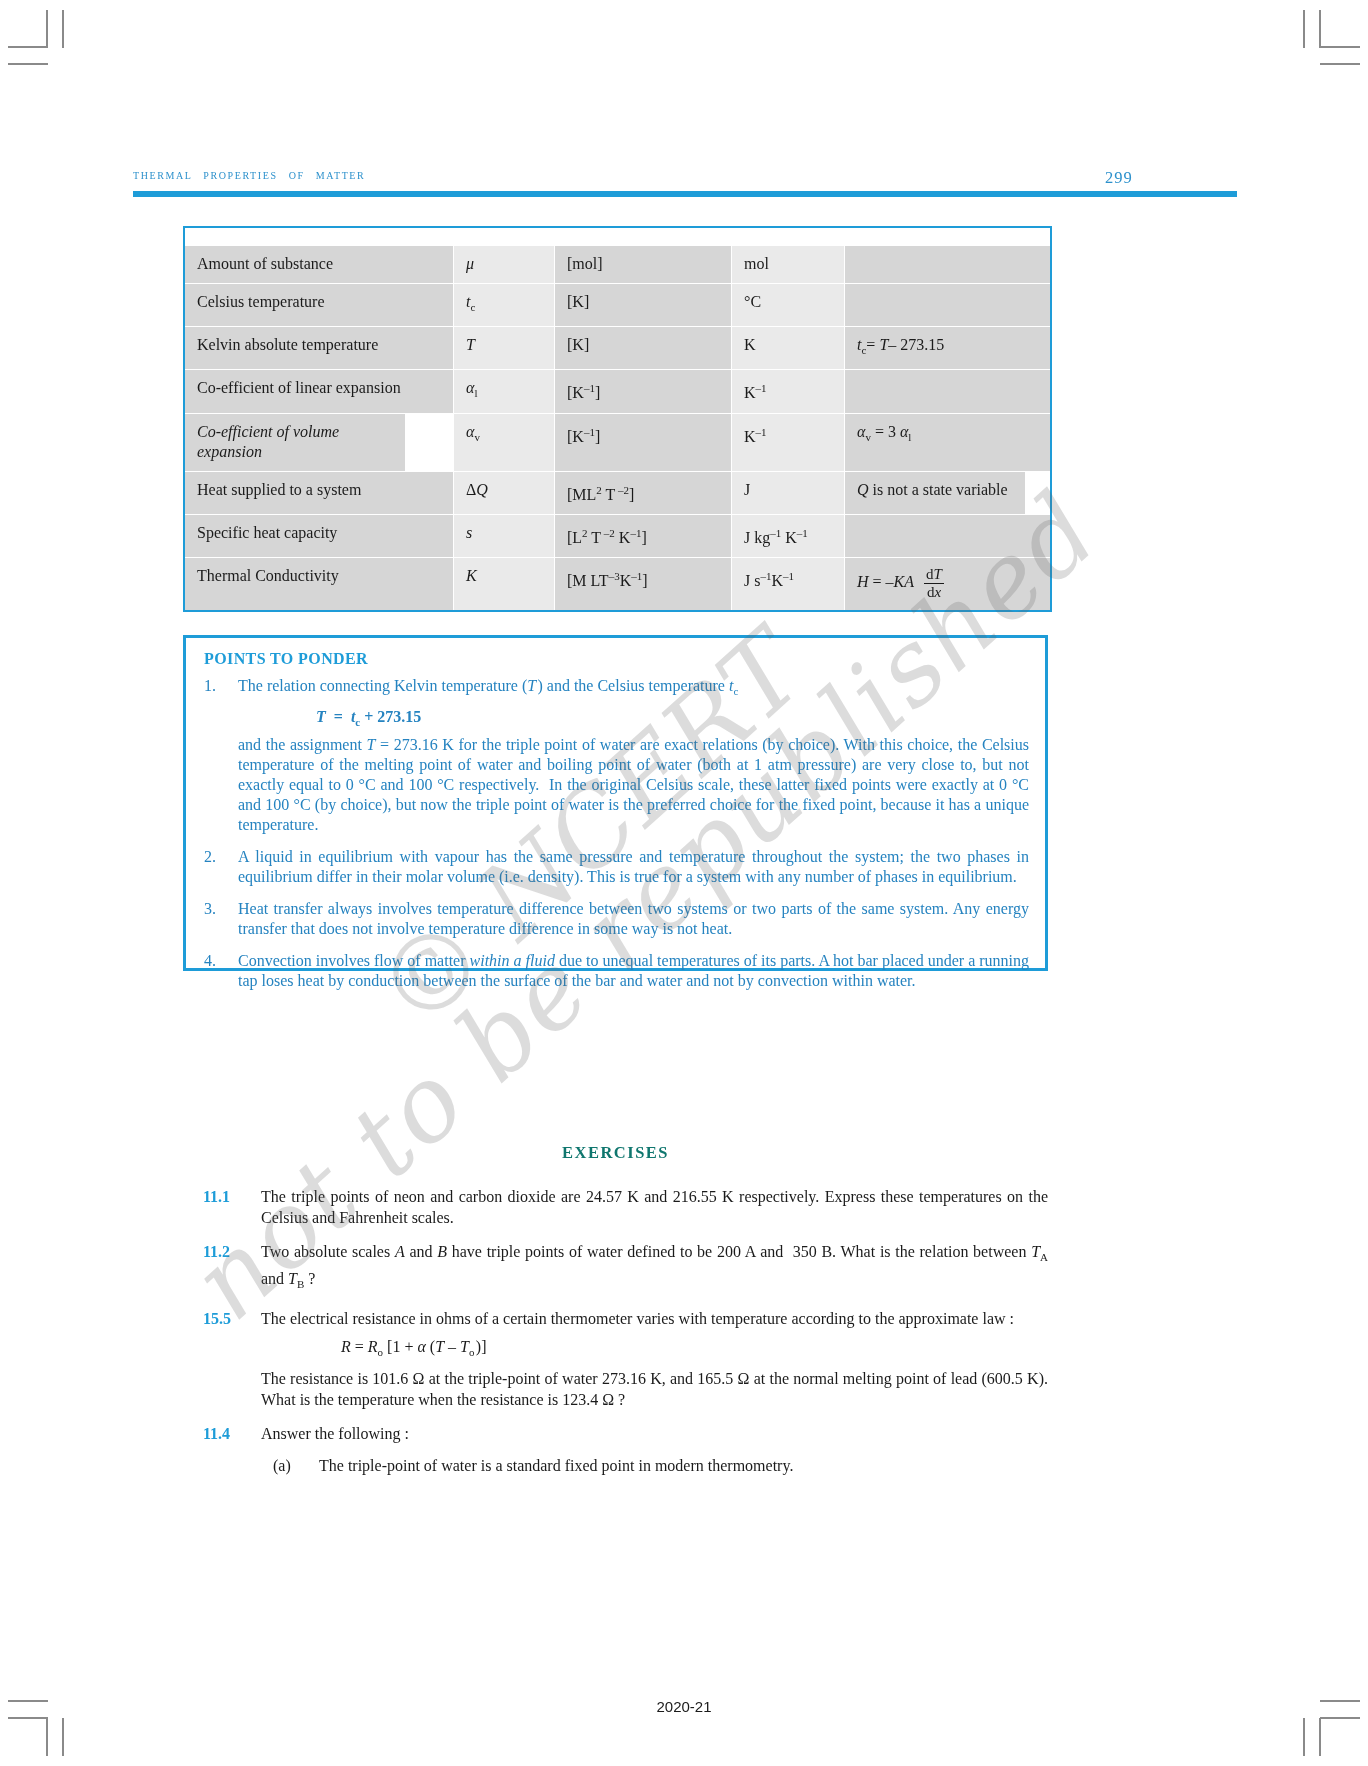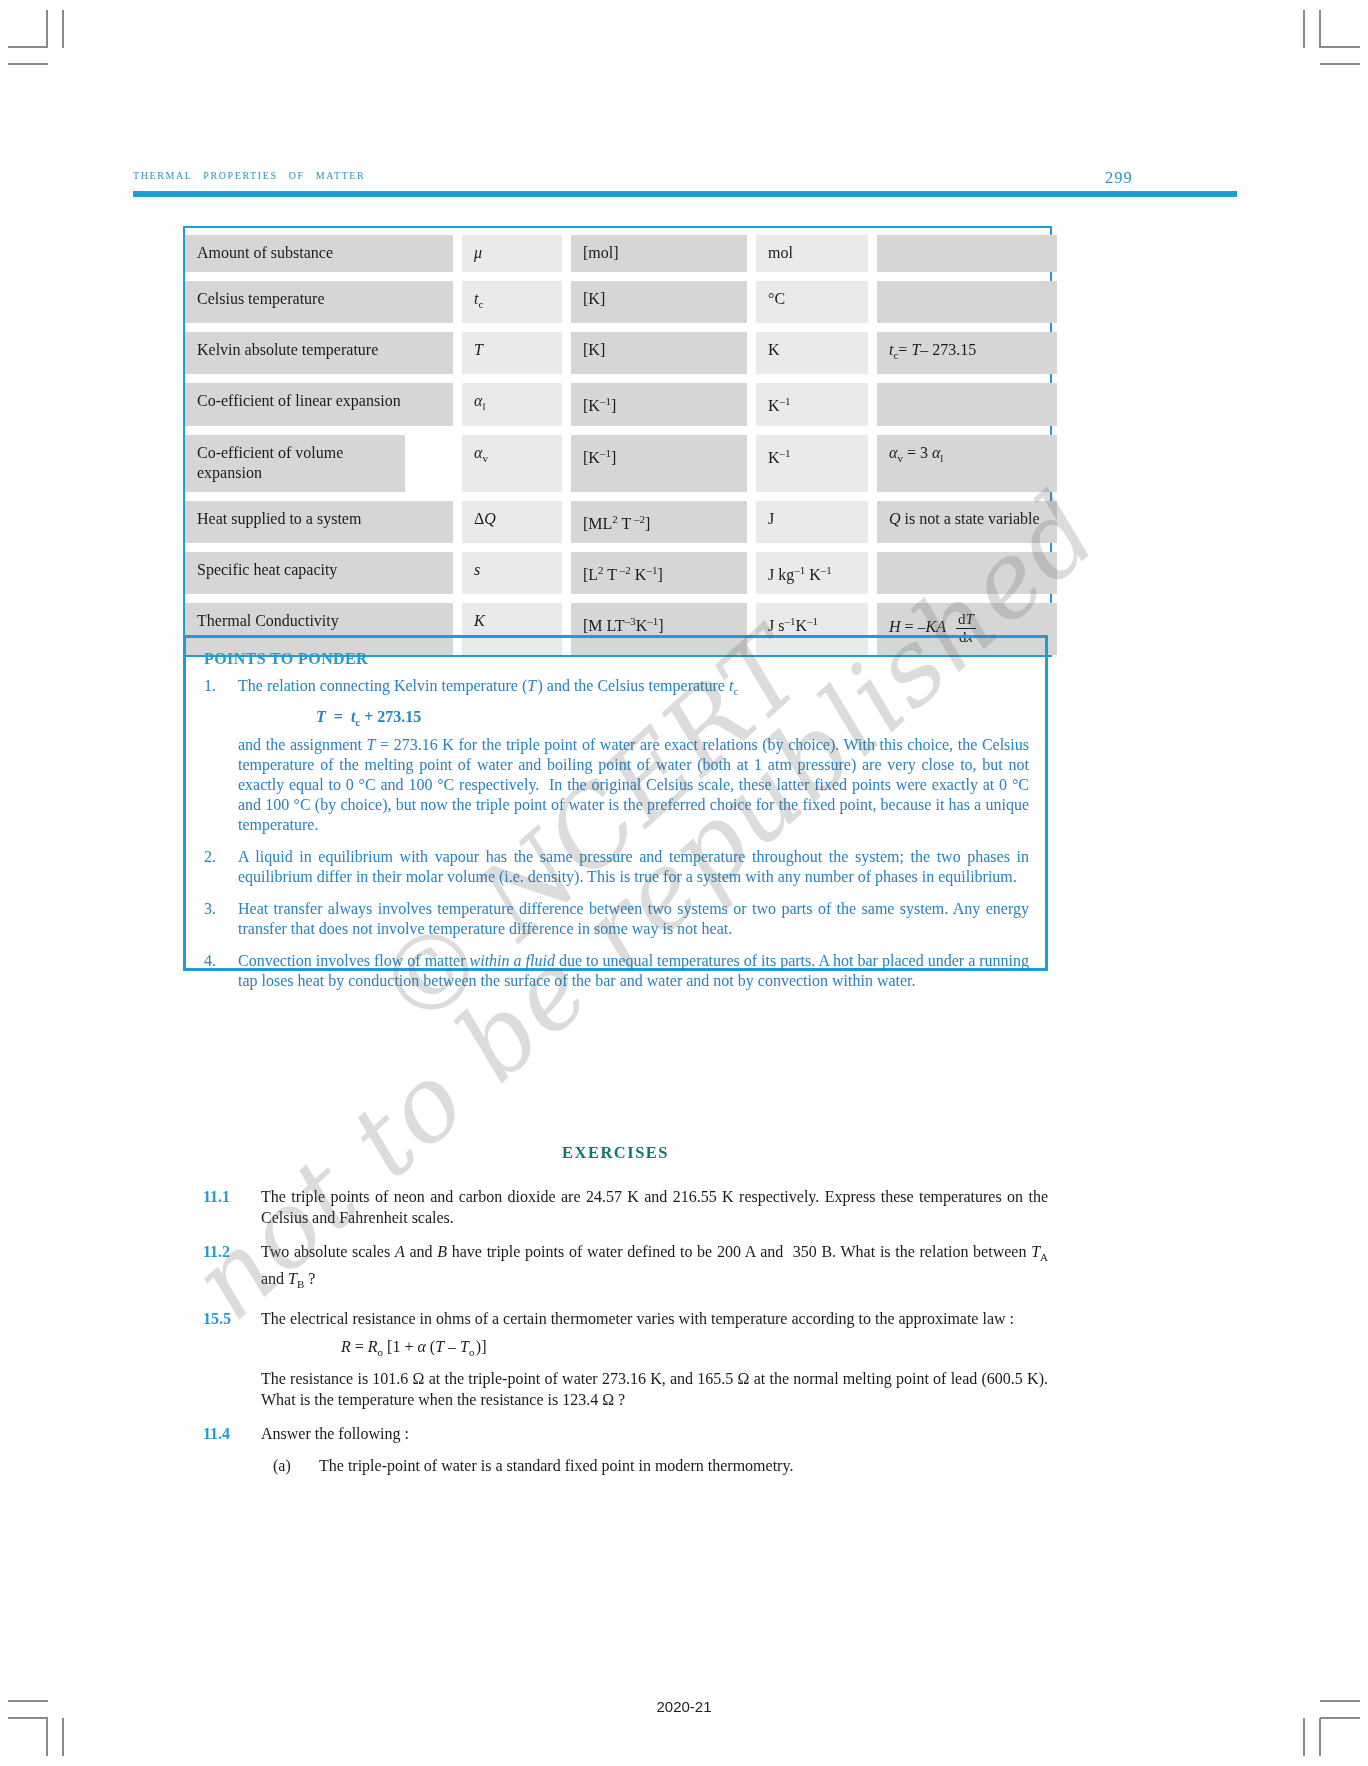--- a/index.html
+++ b/index.html
@@ -18,21 +18,21 @@
   .hdr-page{
     position:absolute;left:1105px;top:168px;width:40px;text-align:left;
     font-size:16.5px;color:#2d91cc;letter-spacing:1px;
   }
   .hdr-rule{position:absolute;left:133px;top:191px;width:1104px;height:6px;background:#1e9cd8;}
   
   .qtable{position:absolute;left:183px;top:226px;width:865px;border:2px solid #1e9cd8;background:#fff;}
   .tgrid{display:grid;grid-template-columns:268px 100px 176px 112px 1fr;}
   .thead{background:#1e9cd8;color:#fff;font-weight:bold;font-size:15.5px;}
   .thead .th{padding:6px 4px 7px 4px;text-align:center;letter-spacing:.4px;}
-  .tbody{display:grid;grid-template-columns:268px 100px 176px 112px 1fr;gap:9px;background:#fff;padding-top:7px;}
+  .tbody{display:grid;grid-template-columns:268px 100px 176px 112px 1fr;gap:1px;background:#fff;padding-top:18px;}
   .cell{font-size:16px;line-height:20px;padding:8px 8px 9px 12px;}
   .cg{background:#d6d6d6;}
   .cl{background:#eaeaea;}
   .cell sub{font-size:11px;}
   .cell sup{font-size:11px;}
   .frac{display:inline-block;vertical-align:middle;text-align:center;font-size:15px;line-height:17px;margin-left:6px;}
   .frac .top{display:block;border-bottom:1.4px solid #1b1b1b;padding:0 2px;}
   .frac .bot{display:block;}
   
   .ponder{
@@ -123,21 +123,21 @@
     <div class="cell cg">[K]</div>
     <div class="cell cl">K</div>
     <div class="cell cg"><i>t</i><sub>c</sub>= <i>T</i>– 273.15</div>
 
     <div class="cell cg">Co-efficient of linear expansion</div>
     <div class="cell cl"><i>α</i><sub>l</sub></div>
     <div class="cell cg">[K<sup>–1</sup>]</div>
     <div class="cell cl">K<sup>–1</sup></div>
     <div class="cell cg"></div>
 
-    <div class="cell cg" style="width:200px;">Co-efficient of volume expansion</div>
+    <div class="cell cg" style="width:200px;font-style:italic;">Co-efficient of volume expansion</div>
     <div class="cell cl"><i>α</i><sub>v</sub></div>
     <div class="cell cg">[K<sup>–1</sup>]</div>
     <div class="cell cl">K<sup>–1</sup></div>
     <div class="cell cg"><i>α</i><sub>v</sub> = 3 <i>α</i><sub>l</sub></div>
 
     <div class="cell cg">Heat supplied to a system</div>
     <div class="cell cl">Δ<i>Q</i></div>
     <div class="cell cg">[ML<sup>2</sup> T<sup> –2</sup>]</div>
     <div class="cell cl">J</div>
     <div class="cell cg" style="width:160px;"><i>Q</i> is not a state variable</div>

